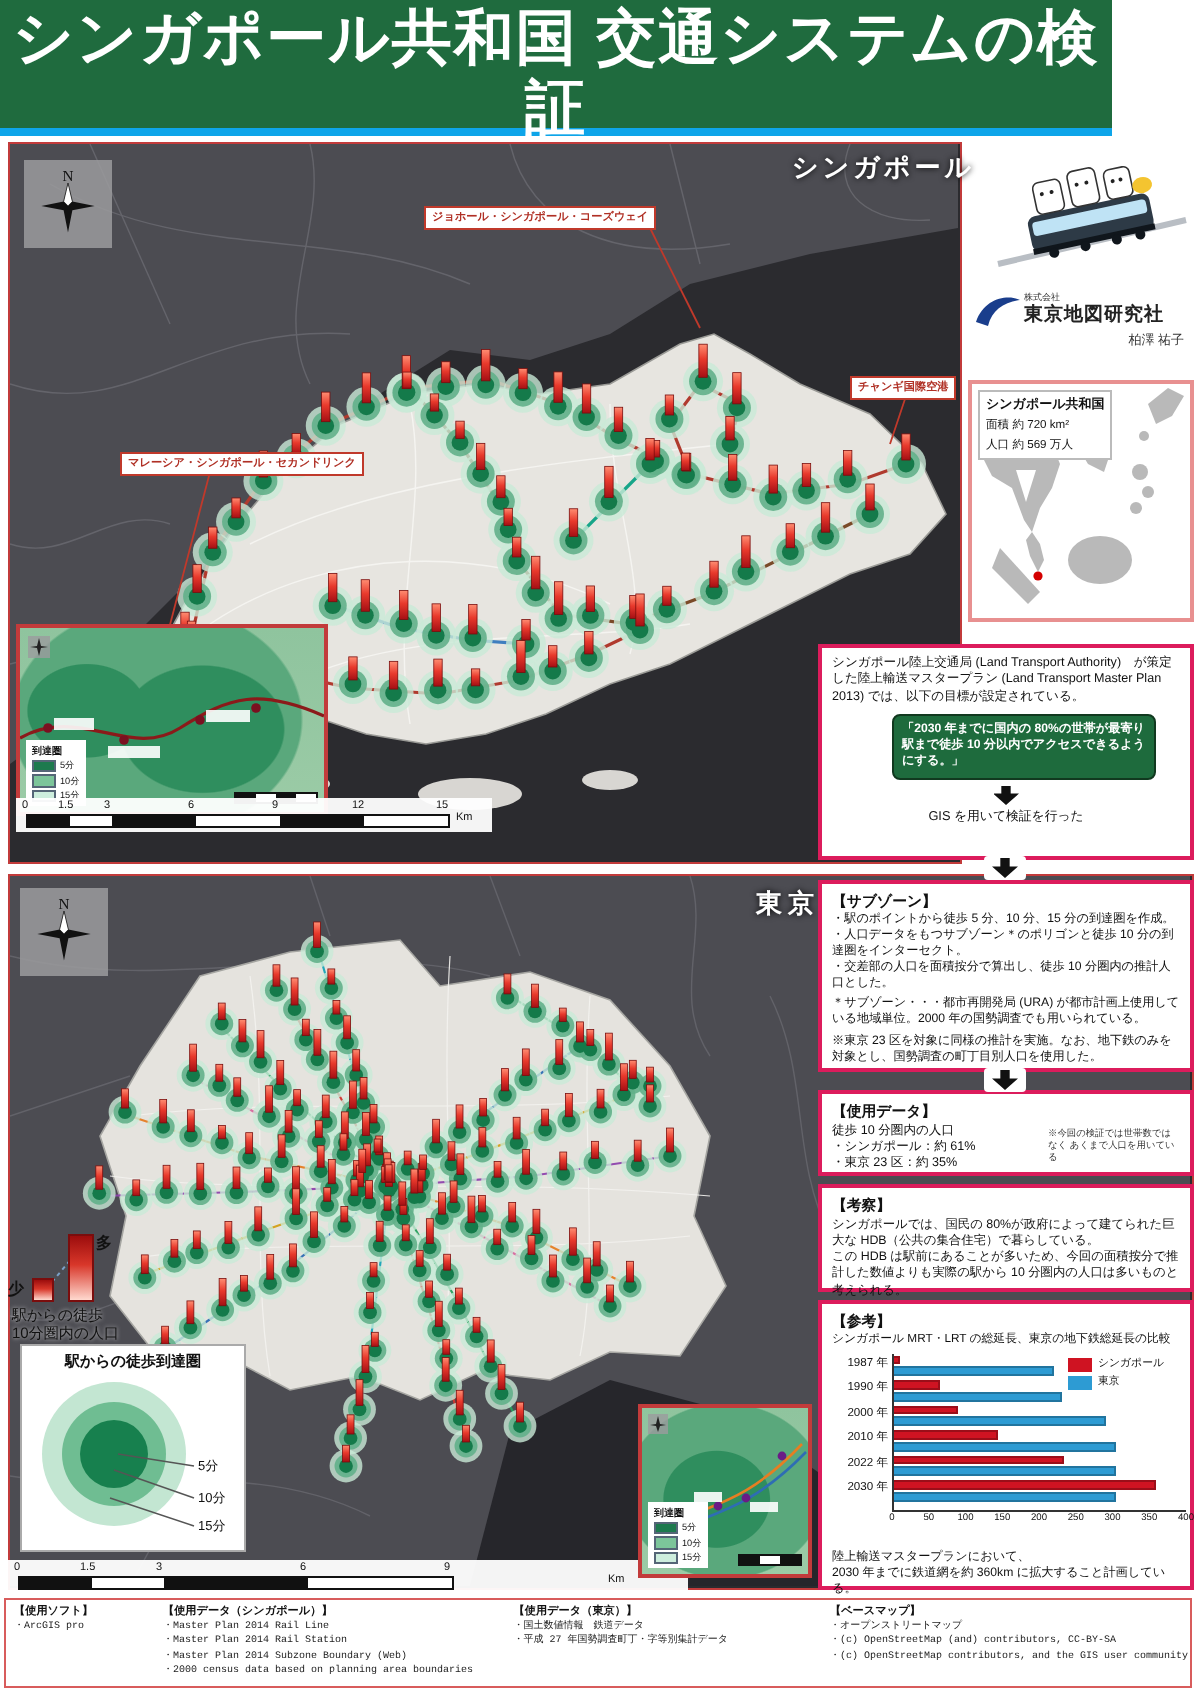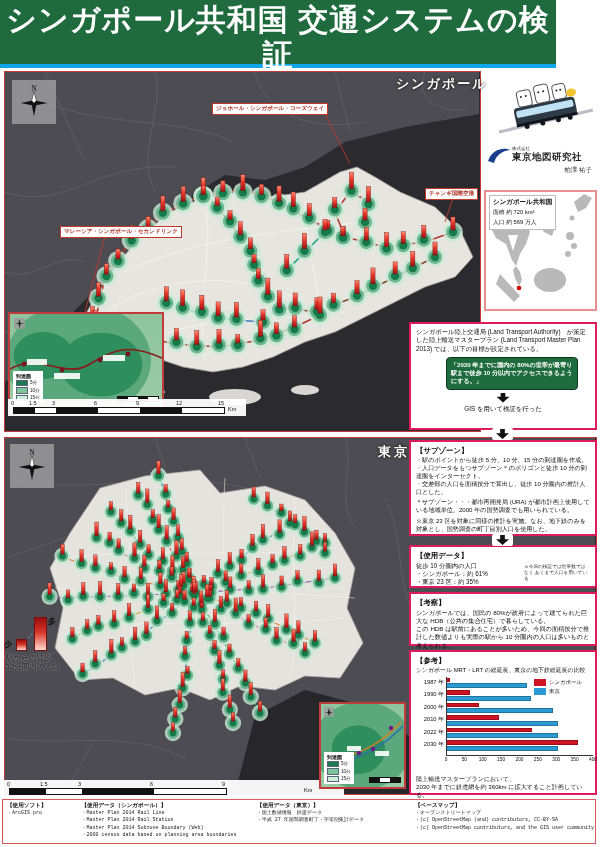--- a/index.html
+++ b/index.html
@@ -1173,20 +1173,34 @@
     <div class="redbar" style="left:30px;top:2px;width:11px;height:32px"></div>
     <div class="redbar" style="left:12px;top:24px;width:9px;height:10px"></div>
     <div class="more">多</div>
     <div class="less">少</div>
     <div class="txt">
       <div>駅からの徒歩</div>
       <div>10分圏内の人口</div>
     </div>
   </div>
 
+  <div id="walk-legend">
+    <div class="t">駅からの徒歩到達圏</div>
+    <div class="circ" style="left:10px;top:18px;width:72px;height:72px;background:#c3e6d2"></div>
+    <div class="circ" style="left:20px;top:28px;width:52px;height:52px;background:#6fbd92"></div>
+    <div class="circ" style="left:29px;top:37px;width:34px;height:34px;background:#17804e"></div>
+    <svg width="113" height="104" style="position:absolute;left:0;top:0">
+      <line x1="48" y1="54" x2="86" y2="60" stroke="#555" stroke-width=".7"></line>
+      <line x1="46" y1="62" x2="86" y2="76" stroke="#555" stroke-width=".7"></line>
+      <line x1="44" y1="76" x2="86" y2="90" stroke="#555" stroke-width=".7"></line>
+    </svg>
+    <div class="lab" style="left:88px;top:56px">5分</div>
+    <div class="lab" style="left:88px;top:72px">10分</div>
+    <div class="lab" style="left:88px;top:86px">15分</div>
+  </div>
 
   <div class="scalebar" style="left:4px;top:780px;width:340px">
     <span class="tick" style="left:3px">0</span>
     <span class="tick" style="left:36px">1.5</span>
     <span class="tick" style="left:74px">3</span>
     <span class="tick" style="left:146px">6</span>
     <span class="tick" style="left:218px">9</span>
     <span class="unit" style="left:300px">Km</span>
     <div class="cells" style="left:5px;width:216px">
       <i class="b" style="width:36px"></i>

